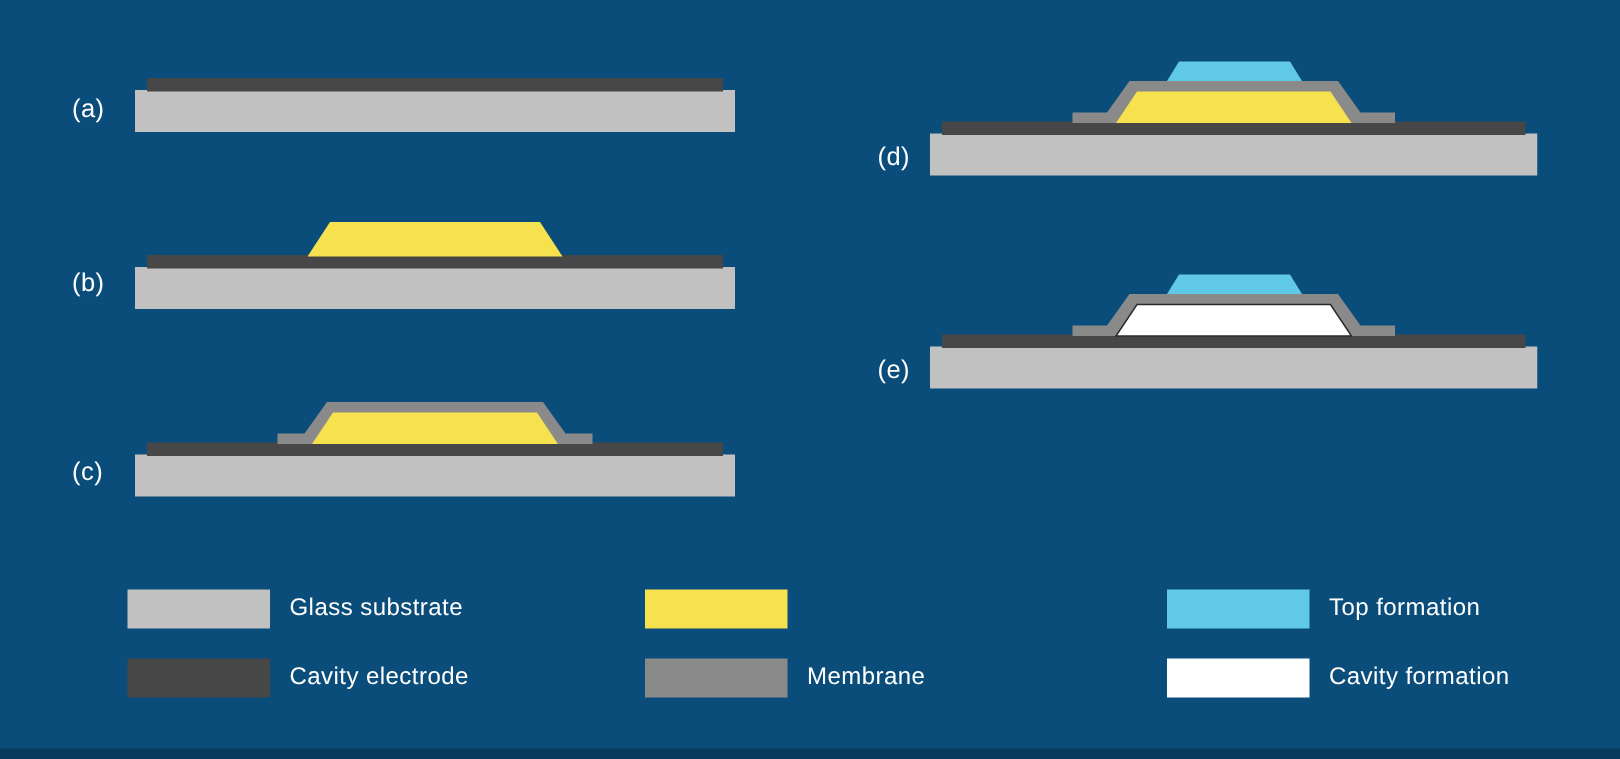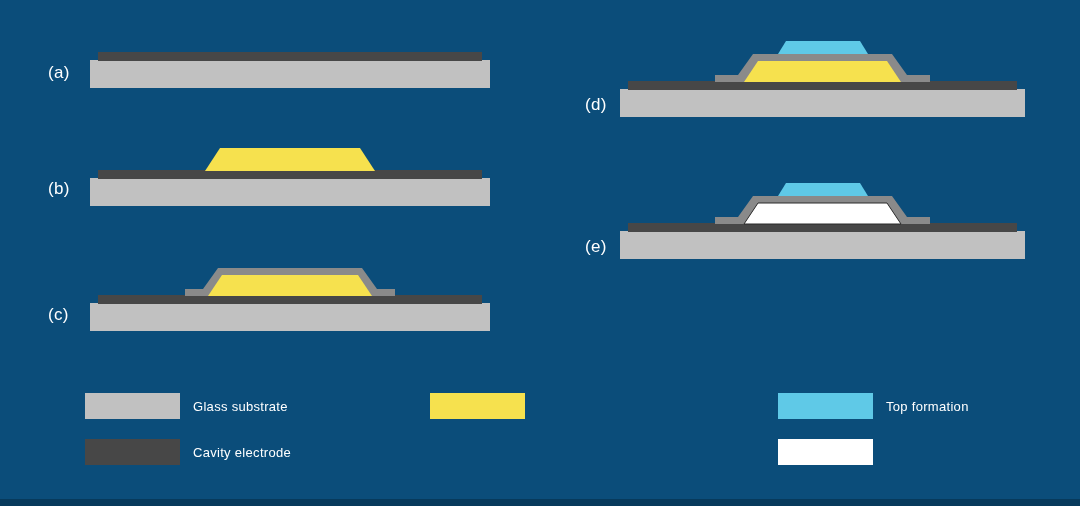--- a/index.html
+++ b/index.html
@@ -34,21 +34,21 @@
     align-items: center;
     gap: 13px;
   }
   .swatch {
     width: 95px;
     height: 26px;
     flex: 0 0 auto;
   }
   .legend-label {
     color: var(--label-text);
-    font-size: 13px;
+    font-size: 16px;
     letter-spacing: 0.3px;
     white-space: nowrap;
   }
   #footer-bar {
     position: absolute;
     left: 0;
     bottom: 0;
     width: 1080px;
     height: 7px;
     background: var(--footer-bar);
@@ -103,23 +103,28 @@
     <div class="legend-label">Glass substrate</div>
   </div>
   <div class="legend-item" style="left:85px; top:439px">
     <div class="swatch" style="background:var(--bottom-electrode)"></div>
     <div class="legend-label">Cavity electrode</div>
   </div>
 
   <div class="legend-item" style="left:430px; top:393px">
     <div class="swatch" style="background:var(--sacrificial)"></div>
   </div>
+  <div class="legend-item" style="left:430px; top:439px">
+    <div class="swatch" style="background:var(--membrane)"></div>
+    <div class="legend-label">Membrane</div>
+  </div>
 
   <div class="legend-item" style="left:778px; top:393px">
     <div class="swatch" style="background:var(--top-electrode)"></div>
     <div class="legend-label">Top formation</div>
   </div>
   <div class="legend-item" style="left:778px; top:439px">
     <div class="swatch" style="background:var(--cavity)"></div>
+    <div class="legend-label">Cavity formation</div>
   </div>
 
   <div id="footer-bar"></div>
 </div>
 
 </body></html>

